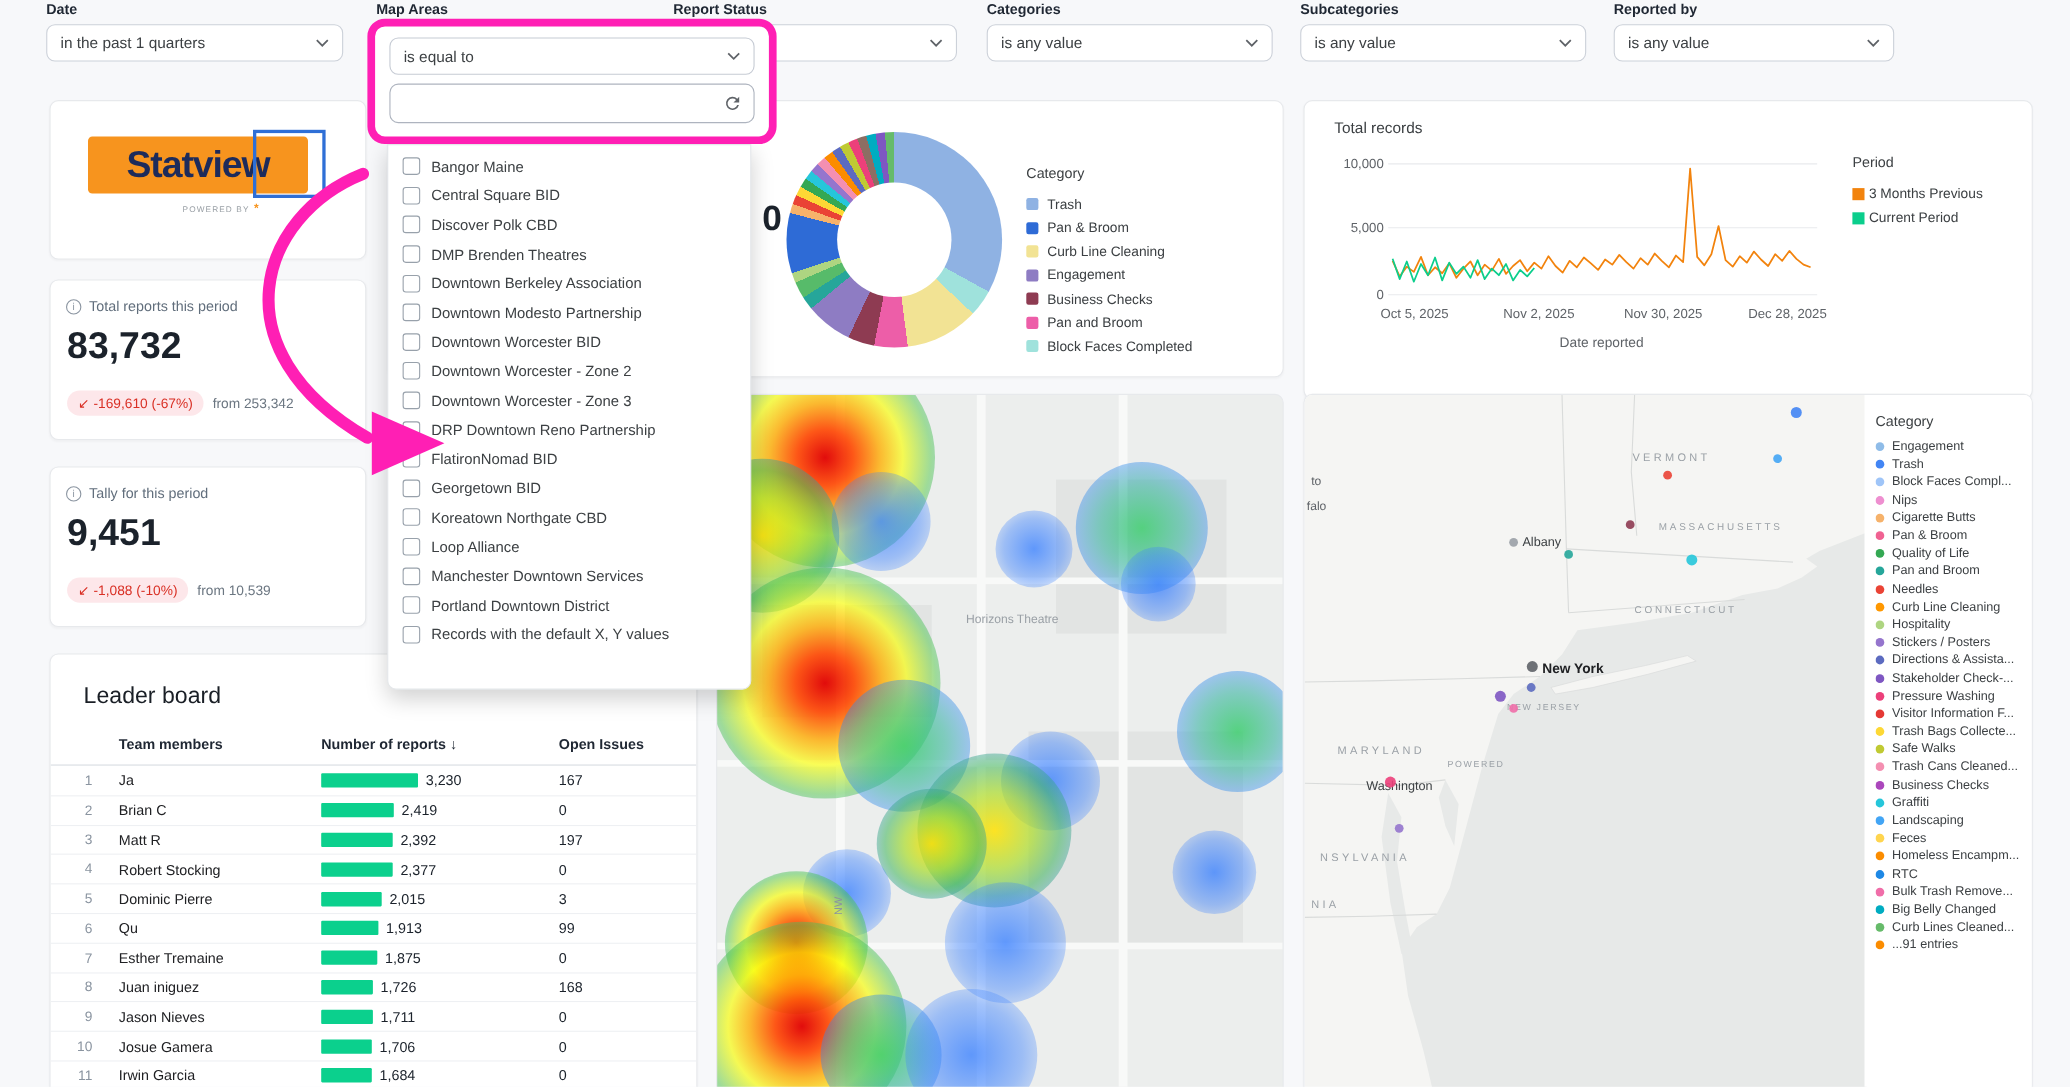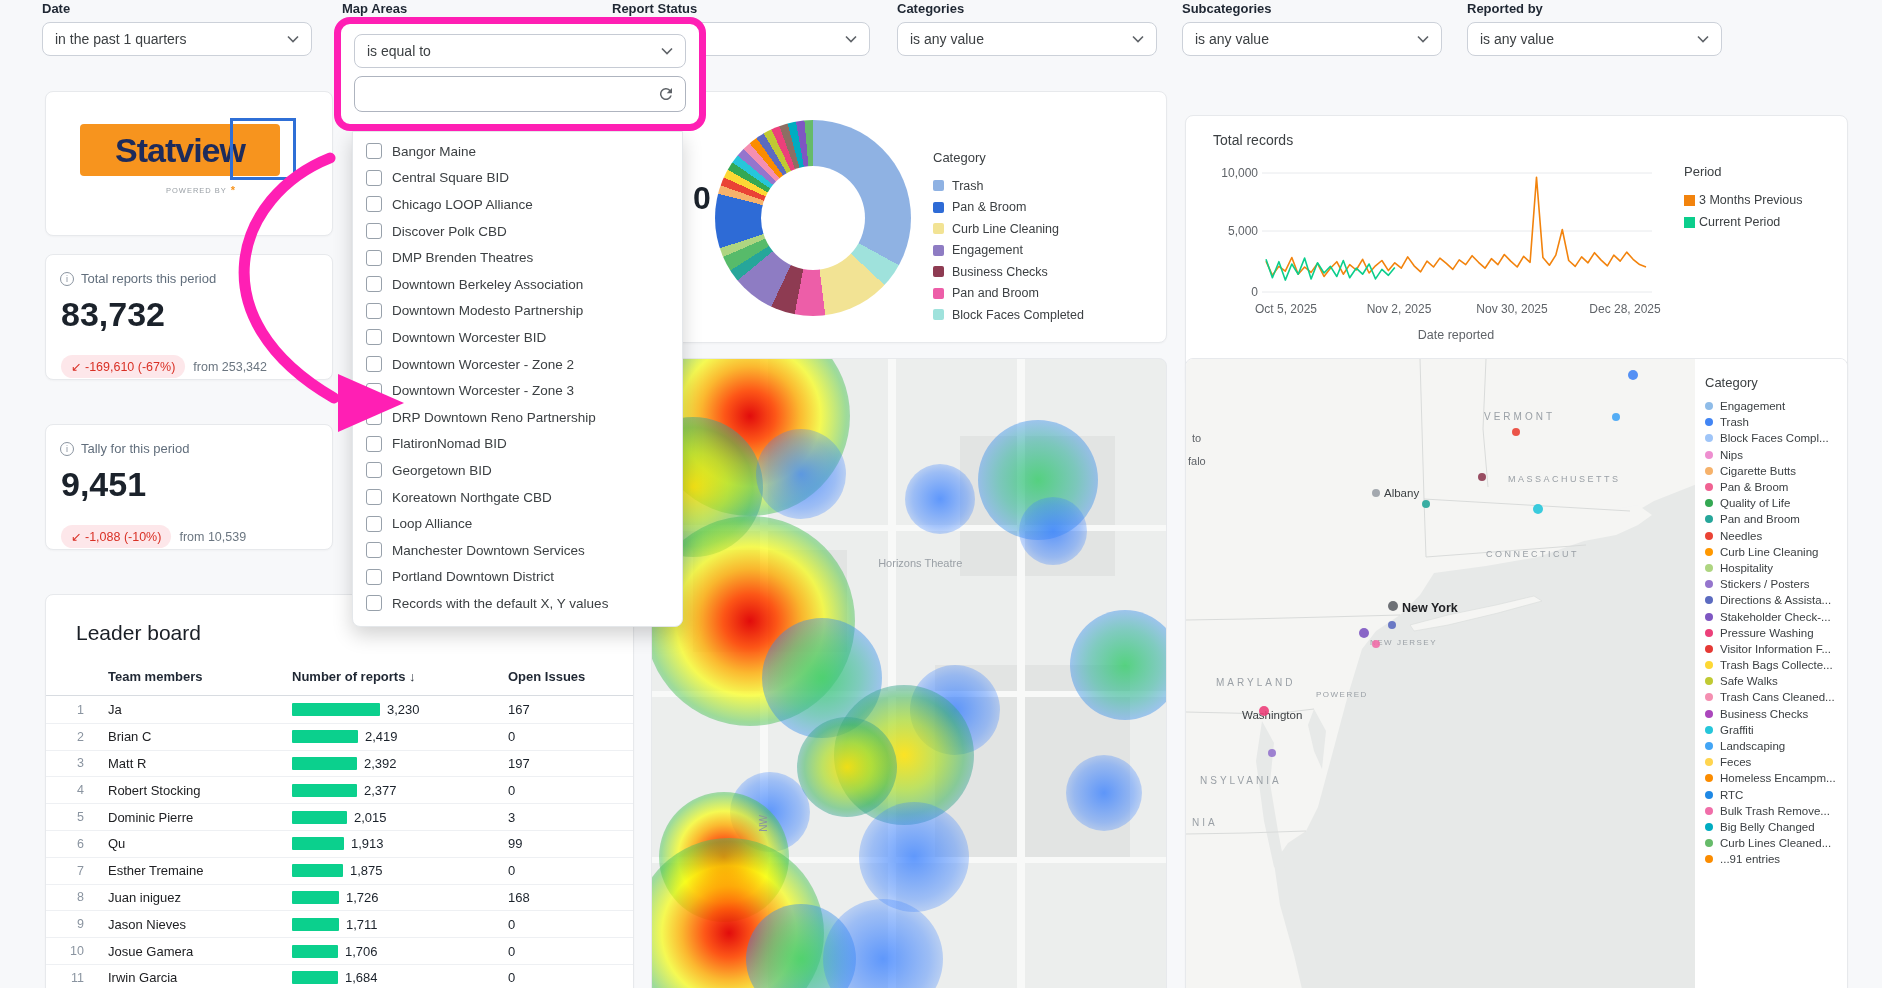--- a/index.html
+++ b/index.html
@@ -38,21 +38,21 @@
   
   #logo-card { left:45px; top:91px; width:288px; height:145px; }
   .logo-box { position:absolute; left:34px; top:32px; width:200px; height:52px; background:#f7941e; border-radius:4px;
     display:flex; align-items:center; justify-content:center; }
   .logo-text { font-size:34px; font-weight:bold; color:#1d2b5b; letter-spacing:-1px; }
   .logo-blue { position:absolute; right:-16px; top:-6px; width:66px; height:62px; border:3px solid #2f6fd6; }
   .powered { position:absolute; left:120px; top:92px; font-size:7.5px; letter-spacing:1px; color:#9aa0a6; display:flex; gap:4px; align-items:center; }
   .powered .star { color:#f7941e; font-weight:bold; font-size:11px; letter-spacing:0; }
 
   
-  .kpi { left:45px; width:288px; height:126px; }
+  .kpi { left:45px; width:288px; height:146px; }
   .kpi-top { position:absolute; left:14px; top:16px; display:flex; align-items:center; gap:7px; }
   .info-icon { width:14px; height:14px; border:1.2px solid #8a94a0; border-radius:50%;
     display:flex; align-items:center; justify-content:center; font-size:9px; color:#8a94a0; flex:none; }
   .info-icon::after { content:"i"; }
   .kpi-label { font-size:13px; color:#616e7c; }
   .kpi-value { position:absolute; left:15px; top:40px; font-size:34px; font-weight:bold; color:#1b222b; }
   .kpi-delta { position:absolute; left:15px; top:100px; display:flex; align-items:center; gap:8px; }
   .pill { background:#fde7ea; color:#d93025; border-radius:13px; padding:4px 10px; font-size:12.5px; white-space:nowrap; }
   .from { font-size:12.5px; color:#6b7681; }
 
@@ -78,21 +78,21 @@
   #donut-card { left:352px; top:91px; width:815px; height:252px; overflow:hidden; }
   .partial-zero { position:absolute; left:340px; top:88px; font-size:32px; font-weight:bold; color:#1b222b; }
   #donut { position:absolute; left:362px; top:28px; width:196px; height:196px; border-radius:50%; }
   #donut::after { content:""; position:absolute; inset:46px; background:#fff; border-radius:50%; }
   .d-legend { position:absolute; left:580px; top:58px; }
   .d-legend-title { font-size:13px; color:#3c4043; margin-bottom:10px; }
   .lg-row { display:flex; align-items:center; gap:8px; height:21.5px; font-size:12.5px; color:#3c4043; }
   .lg-sw { width:11px; height:11px; border-radius:2px; flex:none; }
 
   
-  #line-card { left:1185px; top:91px; width:663px; height:272px;margin-top:24px; }
+  #line-card { left:1185px; top:91px; width:663px; height:272px; }
   .lc-title { position:absolute; left:27px; top:16px; font-size:14px; color:#3c4043; }
   #line-svg { position:absolute; left:0; top:0; }
   .ytick { position:absolute; width:52px; text-align:right; font-size:12px; color:#5f6368; }
   .xtick { position:absolute; width:80px; text-align:center; font-size:12px; color:#5f6368; }
   .x-axis-label { position:absolute; left:180px; top:212px; width:180px; text-align:center; font-size:12.5px; color:#5f6368; }
   #line-legend { position:absolute; left:498px; top:48px; }
   .ll-title { font-size:13px; color:#3c4043; margin-bottom:10px; }
   .ll-row { display:flex; align-items:center; gap:4px; height:22px; font-size:12.5px; color:#3c4043; }
   .ll-sw { width:11px; height:11px; flex:none; }
 
@@ -618,24 +618,20 @@
         <div class="opt">
           <span class="cb"></span>
           <span class="opt-label">Bangor Maine</span>
         </div>
         <div class="opt">
           <span class="cb"></span>
           <span class="opt-label">Central Square BID</span>
         </div>
         <div class="opt">
           <span class="cb"></span>
-          <span class="opt-label">Chicago LOOP Alliance</span>
-        </div>
-        <div class="opt">
-          <span class="cb"></span>
           <span class="opt-label">Discover Polk CBD</span>
         </div>
         <div class="opt">
           <span class="cb"></span>
           <span class="opt-label">DMP Brenden Theatres</span>
         </div>
         <div class="opt">
           <span class="cb"></span>
           <span class="opt-label">Downtown Berkeley Association</span>
         </div>

